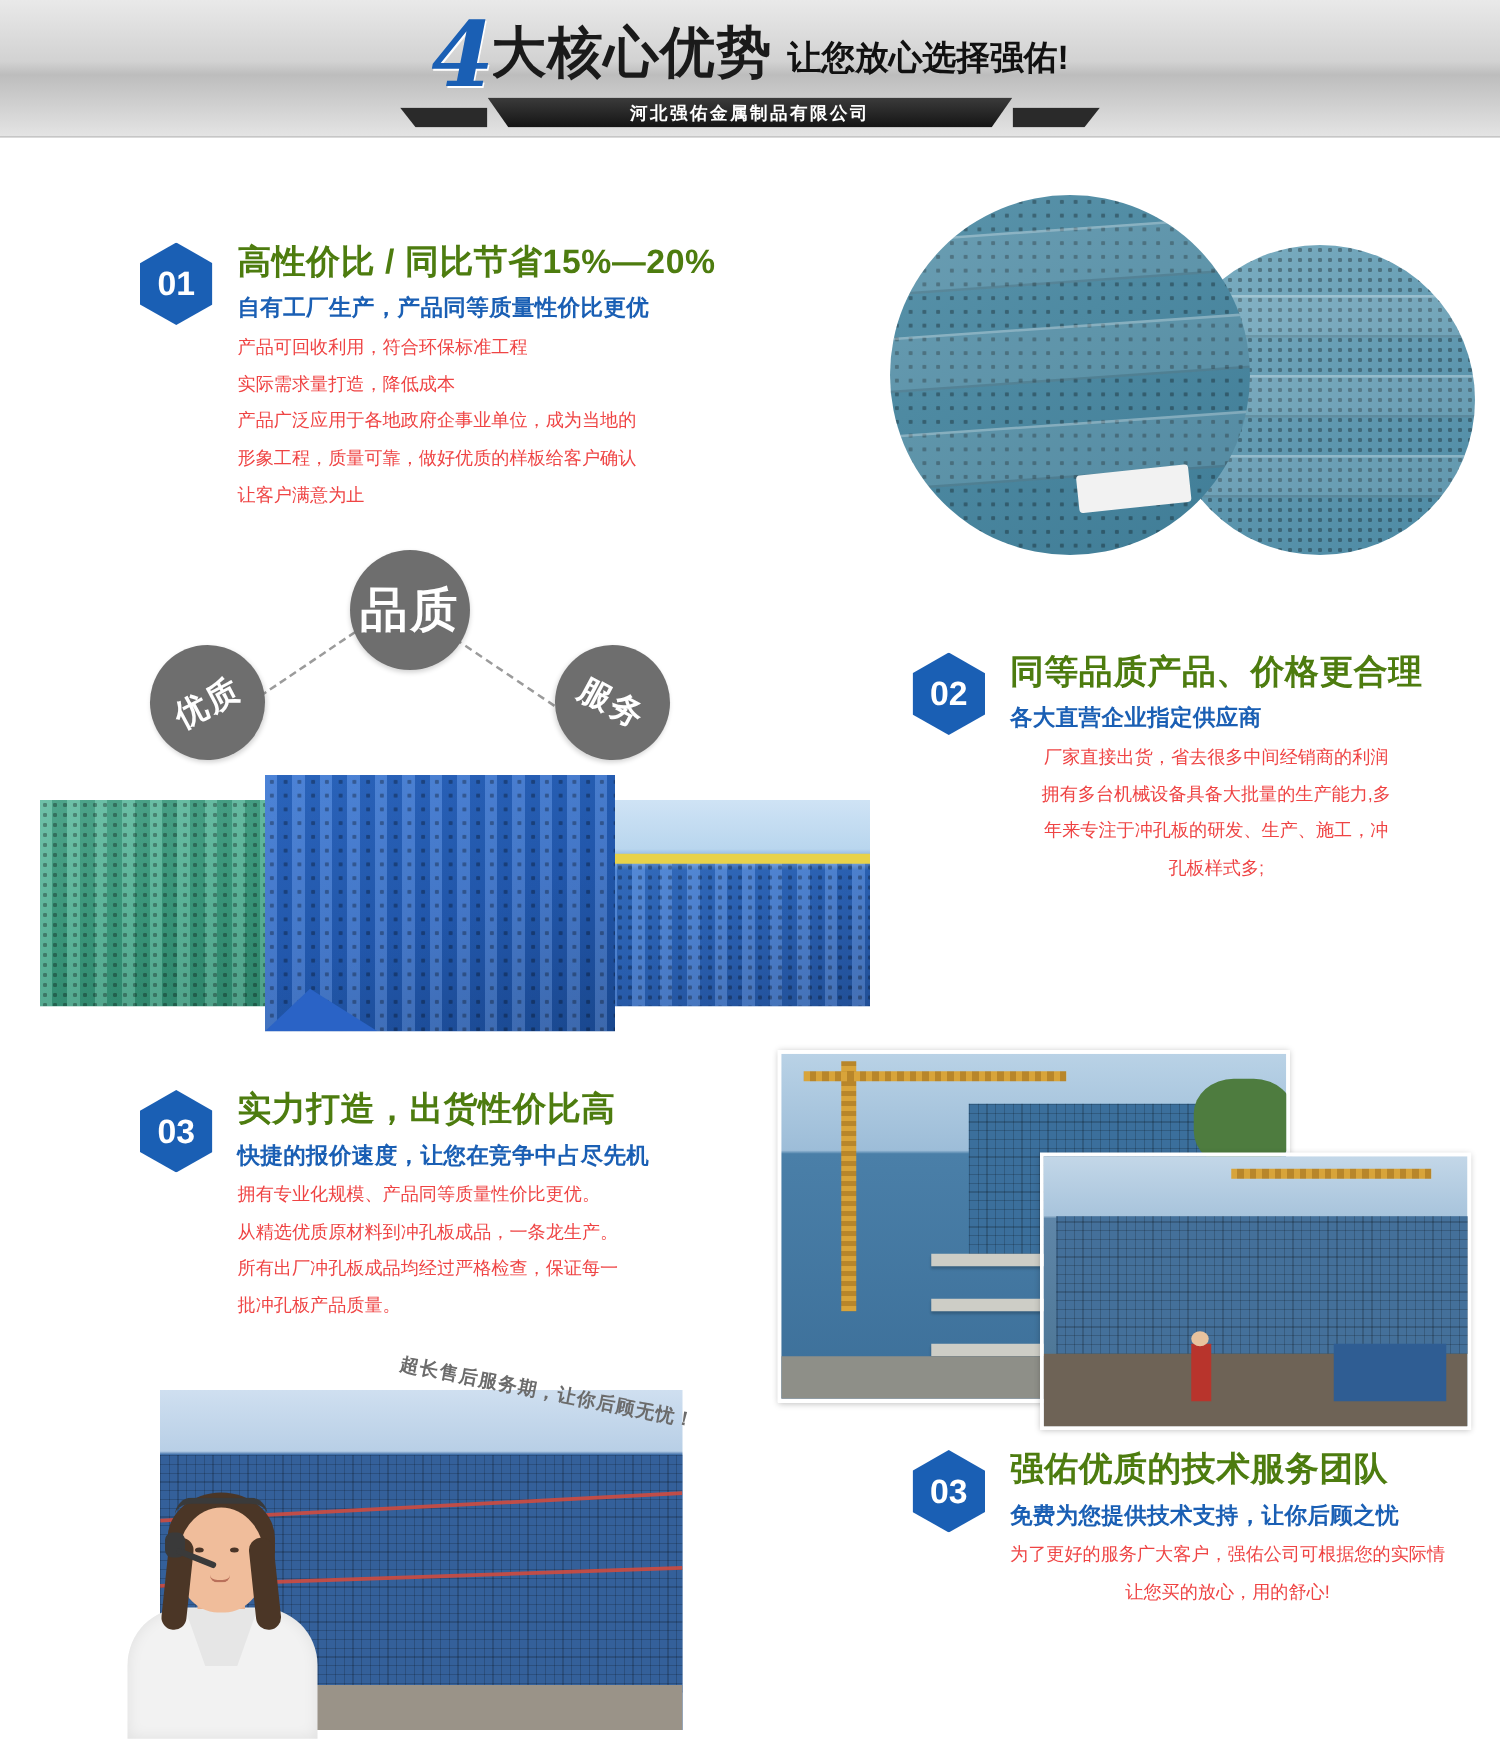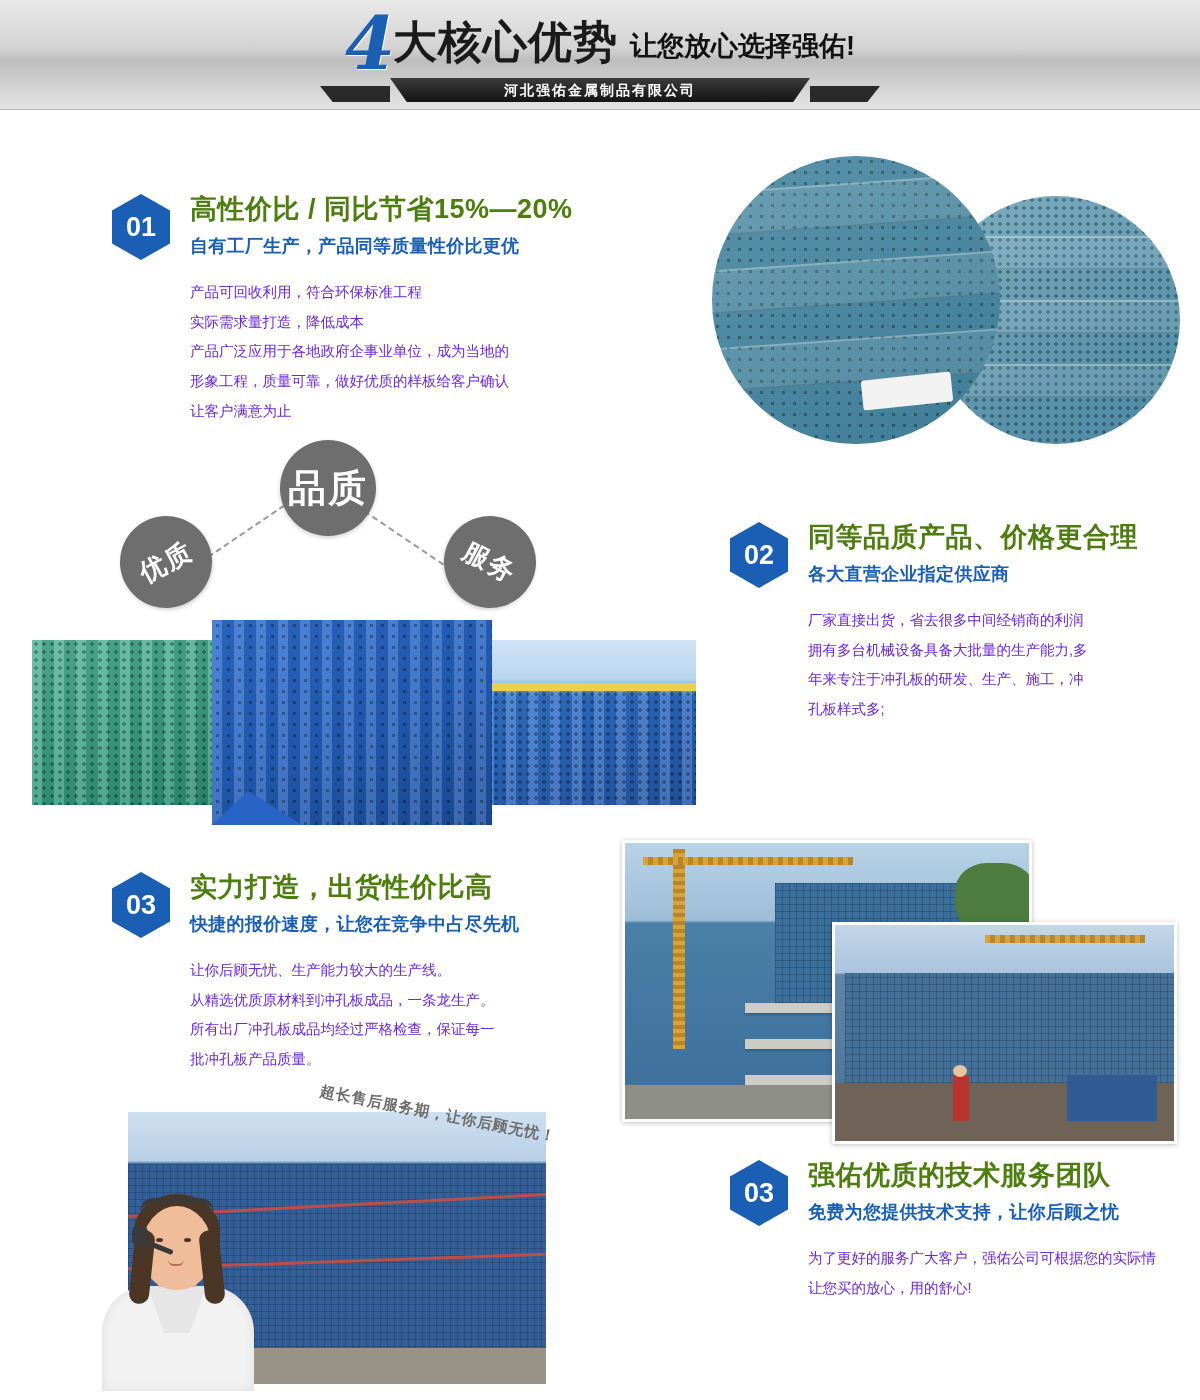--- a/index.html
+++ b/index.html
@@ -100,23 +100,23 @@
   }
   .blk-sub {
     font-size: 18px;
     font-weight: bold;
     color: #1a5fb4;
     margin-top: 9px;
     letter-spacing: 0.3px;
   }
   .blk-body {
     font-size: 14.5px;
-    color: #6d28d9;
+    color: #ef4444;
     line-height: 2.05;
-    margin-top: 20px;
+    margin-top: 6px;
   }
   .blk-body div { white-space: nowrap; }
 
   
   .sec01 {
     position: absolute;
     left: 112px; top: 194px;
     width: 520px;
     display: flex;
     gap: 20px;
@@ -406,21 +406,21 @@
   }
 
   
   .sec04 {
     position: absolute;
     left: 730px; top: 1160px;
     width: 440px;
     display: flex;
     gap: 20px;
   }
-  .sec04 .blk-body div, .sec02 .blk-body div { white-space: nowrap; }
+  .sec04 .blk-body div, .sec02 .blk-body div { white-space: nowrap; text-align: center; }
 </style>
 </head>
 <body>
 
 <div class="header">
   <div class="header-inner">
     <div class="head-line1">
       <span class="big-four">4</span><span class="head-main">大核心优势</span><span class="head-sub">让您放心选择强佑!</span>
     </div>
   </div>
@@ -503,21 +503,21 @@
     </div>
   </div>
 </div>
 
 <div class="sec03">
   <div class="hexnum">03</div>
   <div>
     <div class="blk-title">实力打造，出货性价比高</div>
     <div class="blk-sub">快捷的报价速度，让您在竞争中占尽先机</div>
     <div class="blk-body">
-      <div>让你后顾无忧、生产能力较大的生产线。</div>
+      <div>拥有专业化规模、产品同等质量性价比更优。</div>
       <div>从精选优质原材料到冲孔板成品，一条龙生产。</div>
       <div>所有出厂冲孔板成品均经过严格检查，保证每一</div>
       <div>批冲孔板产品质量。</div>
     </div>
   </div>
 </div>
 
 <div class="cons1 photo">
   <div class="crane-mast" style="left:48px; top:6px; height:200px;"></div>
   <div class="crane-jib" style="left:18px; top:14px; width:210px;"></div>

